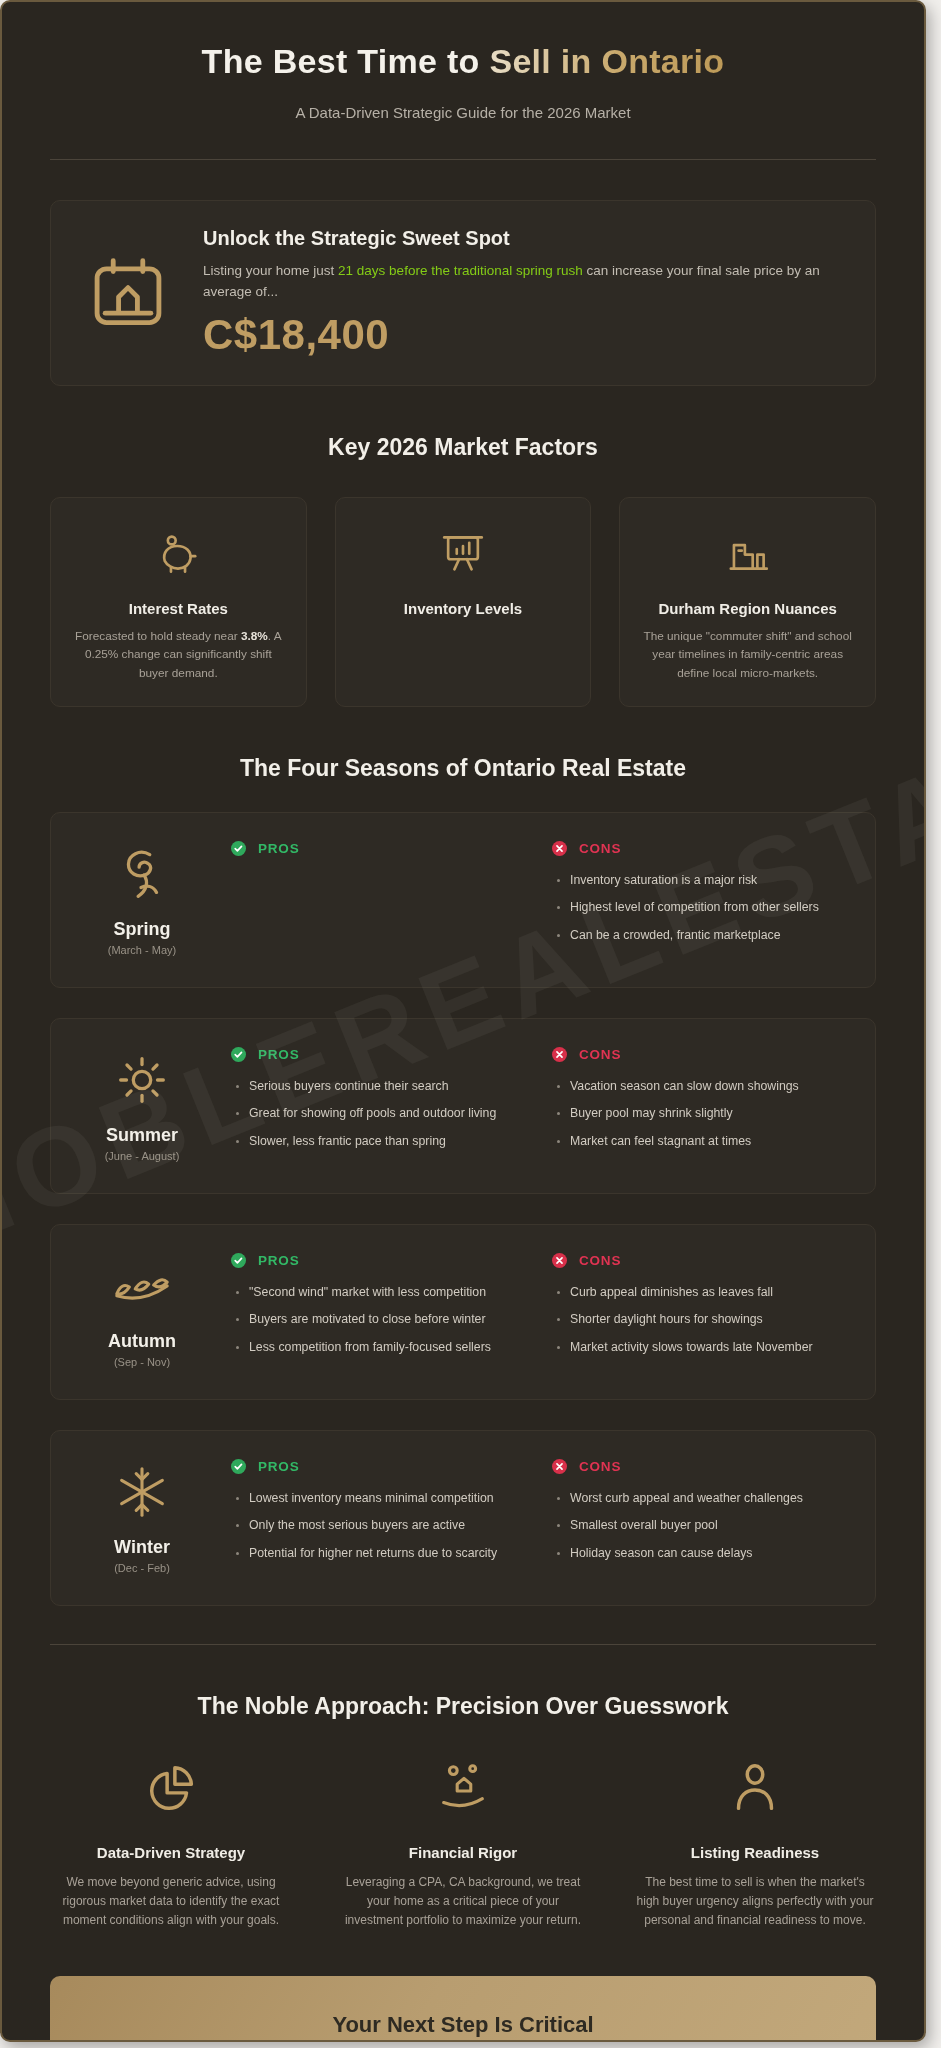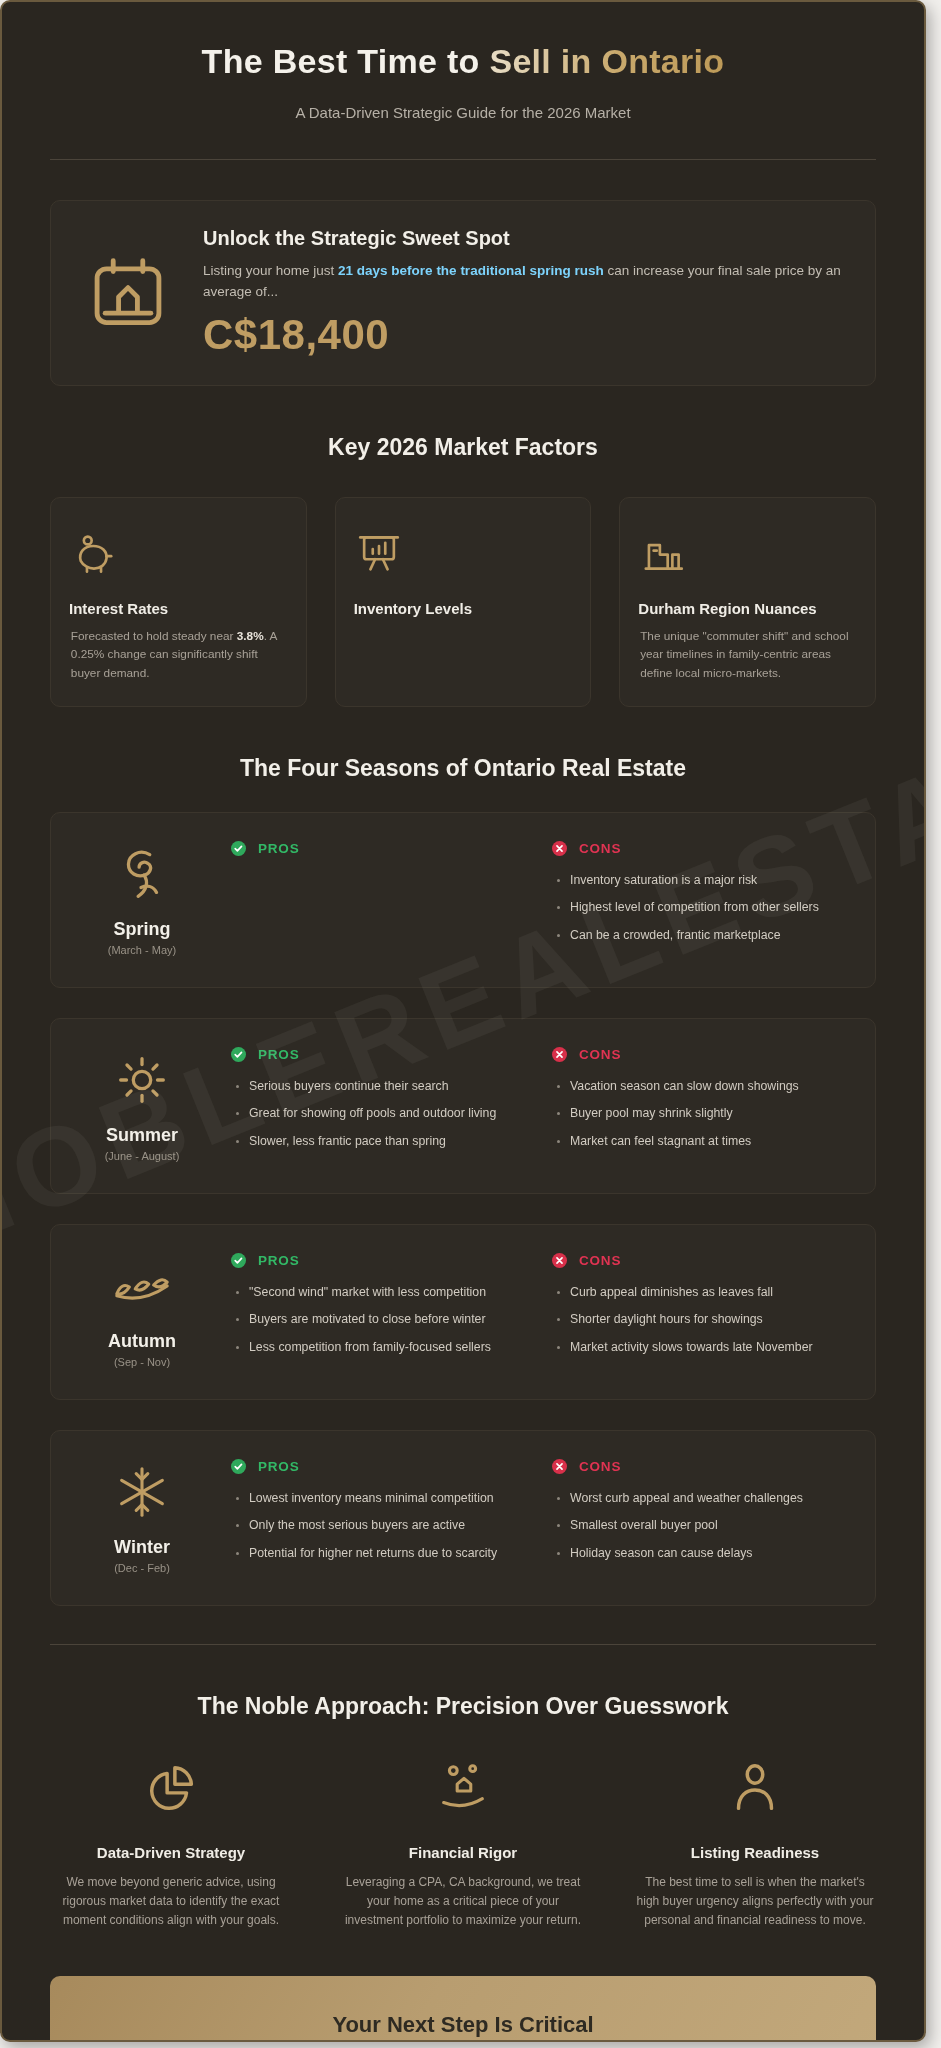--- a/index.html
+++ b/index.html
@@ -17,27 +17,27 @@
   .title .t-gold{background:linear-gradient(90deg,#e8ddc6 0%,#c9a96c 55%,#bd9a58 100%);
     -webkit-background-clip:text;background-clip:text;color:transparent;}
   .subtitle{margin-top:16px;text-align:center;font-size:15px;color:#b6b0a6;}
   .divider{margin-top:38px;border:0;border-top:1px solid #4b443a;height:0;}
   
   .card{background:#2e2a24;border:1px solid #3b352c;border-radius:10px;}
   .sweet{margin-top:40px;display:flex;align-items:center;gap:32px;padding:26px 34px;min-height:124px;}
   .sweet-icon{flex:0 0 86px;height:86px;color:#bf9d63;}
   .sweet h2{margin:0;font-size:20px;color:#f2efe8;}
   .sweet p{margin:10px 0 0;font-size:13.5px;line-height:1.6;color:#c3bdb3;max-width:640px;}
-  .hl-gold{color:#7dd3fc;font-weight:bold;}
+  .hl-gold{color:#84cc16;font-weight:normal;}
   .amount{margin-top:8px;font-size:42px;font-weight:bold;color:#bf9d63;letter-spacing:.5px;}
   
   .sec-h{margin-top:48px;text-align:center;font-size:23px;font-weight:bold;color:#f2efe8;}
   
   .factors{margin-top:36px;display:grid;grid-template-columns:1fr 1fr 1fr;gap:28px;}
-  .factor{padding:30px 18px 24px;text-align:left;min-height:120px;}
+  .factor{padding:30px 18px 24px;text-align:center;min-height:120px;}
   .factor .f-icon{display:inline-block;width:50px;height:50px;color:#bf9d63;}
   .factor h3{margin:18px 0 0;font-size:15px;color:#f0ede6;}
   .factor p{margin:10px auto 0;font-size:11.8px;line-height:1.55;color:#a8a197;max-width:215px;}
   .factor b{color:#e8e3da;}
   
   .season{margin-top:30px;display:grid;grid-template-columns:118px 1fr 1fr;column-gap:30px;
     padding:28px 32px;min-height:118px;align-items:start;}
   .season:first-of-type{margin-top:36px;}
   .s-left{display:flex;flex-direction:column;align-items:center;justify-content:center;align-self:center;}
   .s-icon{width:62px;height:62px;color:#bf9d63;}

